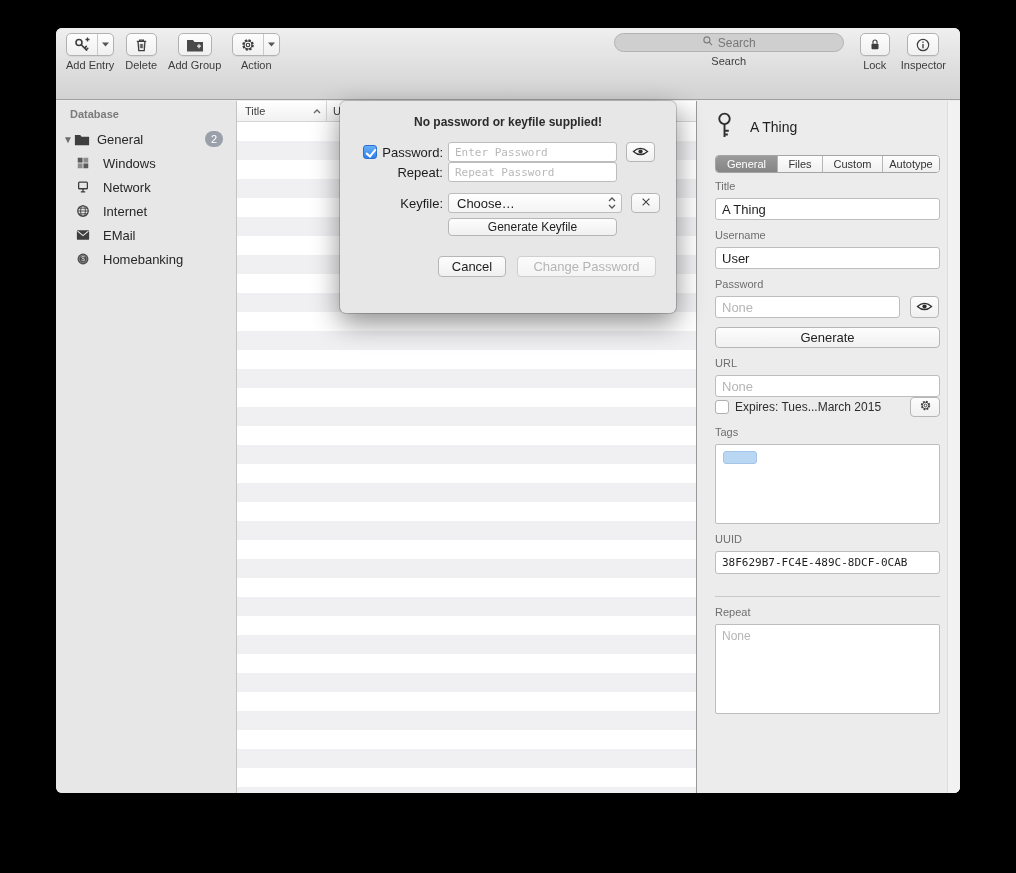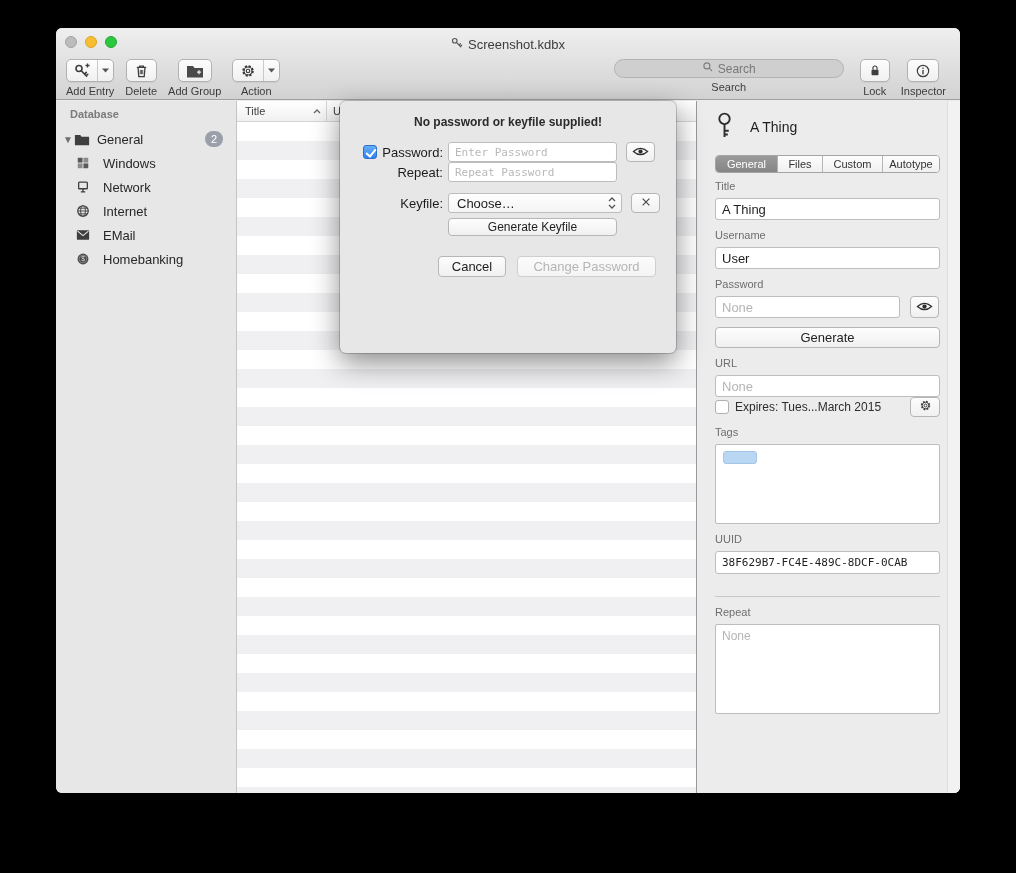--- a/index.html
+++ b/index.html
@@ -105,21 +105,21 @@
   .tag-chip { width:34px; height:13px; background:#b9d7f3; border:1px solid #a3c6e8; border-radius:3px; }
   .uuid-field { font-family:"DejaVu Sans Mono","Liberation Mono",monospace; font-size:11px;
                 height:23px; white-space:nowrap; overflow:hidden; }
   .divider { width:225px; height:1px; background:#c9c9c9; margin-top:22px; }
   .notes-area { width:225px; height:90px; margin-top:5px; border:1px solid #bdbdbd; border-radius:2px;
                 background:#fff; font-size:12px; color:#1e1e1e; padding:4px 6px; resize:none; outline:none;
                 font-family:"Liberation Sans","DejaVu Sans",sans-serif; }
   .notes-area::placeholder { color:#b5b5b5; }
 
   
-  .dialog { position:absolute; left:284px; top:73px; width:336px; height:252px; z-index:10;
+  .dialog { position:absolute; left:284px; top:73px; width:336px; height:212px; z-index:10;
             background:#e7e7e7; border-radius:6px;
             box-shadow:0 10px 28px rgba(0,0,0,.45), 0 0 0 1px rgba(0,0,0,.18); }
   .dlg-message { text-align:center; font-size:12px; font-weight:bold; color:#2b2b2b; padding-top:14px; }
   .dlg-row { display:flex; align-items:center; margin-left:22px; }
   .dlg-lead { width:81px; display:flex; align-items:center; justify-content:flex-end; gap:5px; }
   .dlg-label { font-size:13px; color:#1c1c1c; white-space:nowrap; }
   .dlg-field { width:169px; height:20px; margin-left:5px; border:1px solid #bdbdbd; border-radius:3px;
                background:#fff; padding:0 6px; outline:none;
                font-family:"DejaVu Sans Mono","Liberation Mono",monospace; font-size:11px; color:#222; }
   .dlg-field::placeholder { color:#b8b8b8; }
@@ -141,36 +141,20 @@
   .dlg-btn.disabled { width:139px; margin-left:11px; color:#b5b5b5; border-color:#cfcfcf;
                       background:linear-gradient(#fbfbfb,#f4f4f4); }
   .mt13 { margin-top:13px; } .mt8 { } .mt11 { margin-top:11px; }
 </style>
 </head>
 <body>
 
 <div class="window">
 
   <div class="chrome">
-    <div class="titlebar">
-      <div class="traffic">
-        <span class="tl gray"></span>
-        <span class="tl yellow"></span>
-        <span class="tl green"></span>
-      </div>
-      <div class="wtitle">
-        <span>
-          <svg width="12" height="12" viewBox="0 0 16 16">
-              <circle cx="5" cy="5" r="3" fill="none" stroke="#5a5a5a" stroke-width="1.6"></circle>
-              <path d="M7.2 7.2 L13 13 M10.8 10.8l1.8-1.8 M12.6 12.6l1.6-1.6" stroke="#5a5a5a" stroke-width="1.6" fill="none" stroke-linecap="round"></path>
-            </svg>
-        </span>
-        <span>Screenshot.kdbx</span>
-      </div>
-    </div>
 
     <div class="toolbar">
       <div class="tb-item">
         <div class="tb-btn">
           <span class="seg">
             <svg width="16" height="16" viewBox="0 0 16 16">
                 <circle cx="5" cy="5.5" r="3" fill="none" stroke="#3e3e3e" stroke-width="1.6"></circle>
                 <path d="M7.2 7.7 L12.6 13.1 M10.6 11.1l1.7-1.7 M12.3 12.8l1.5-1.5" stroke="#3e3e3e" stroke-width="1.6" fill="none" stroke-linecap="round"></path>
                 <path d="M11.5 2.5h4M13.5 0.5v4" stroke="#3e3e3e" stroke-width="1.3"></path>
               </svg>

